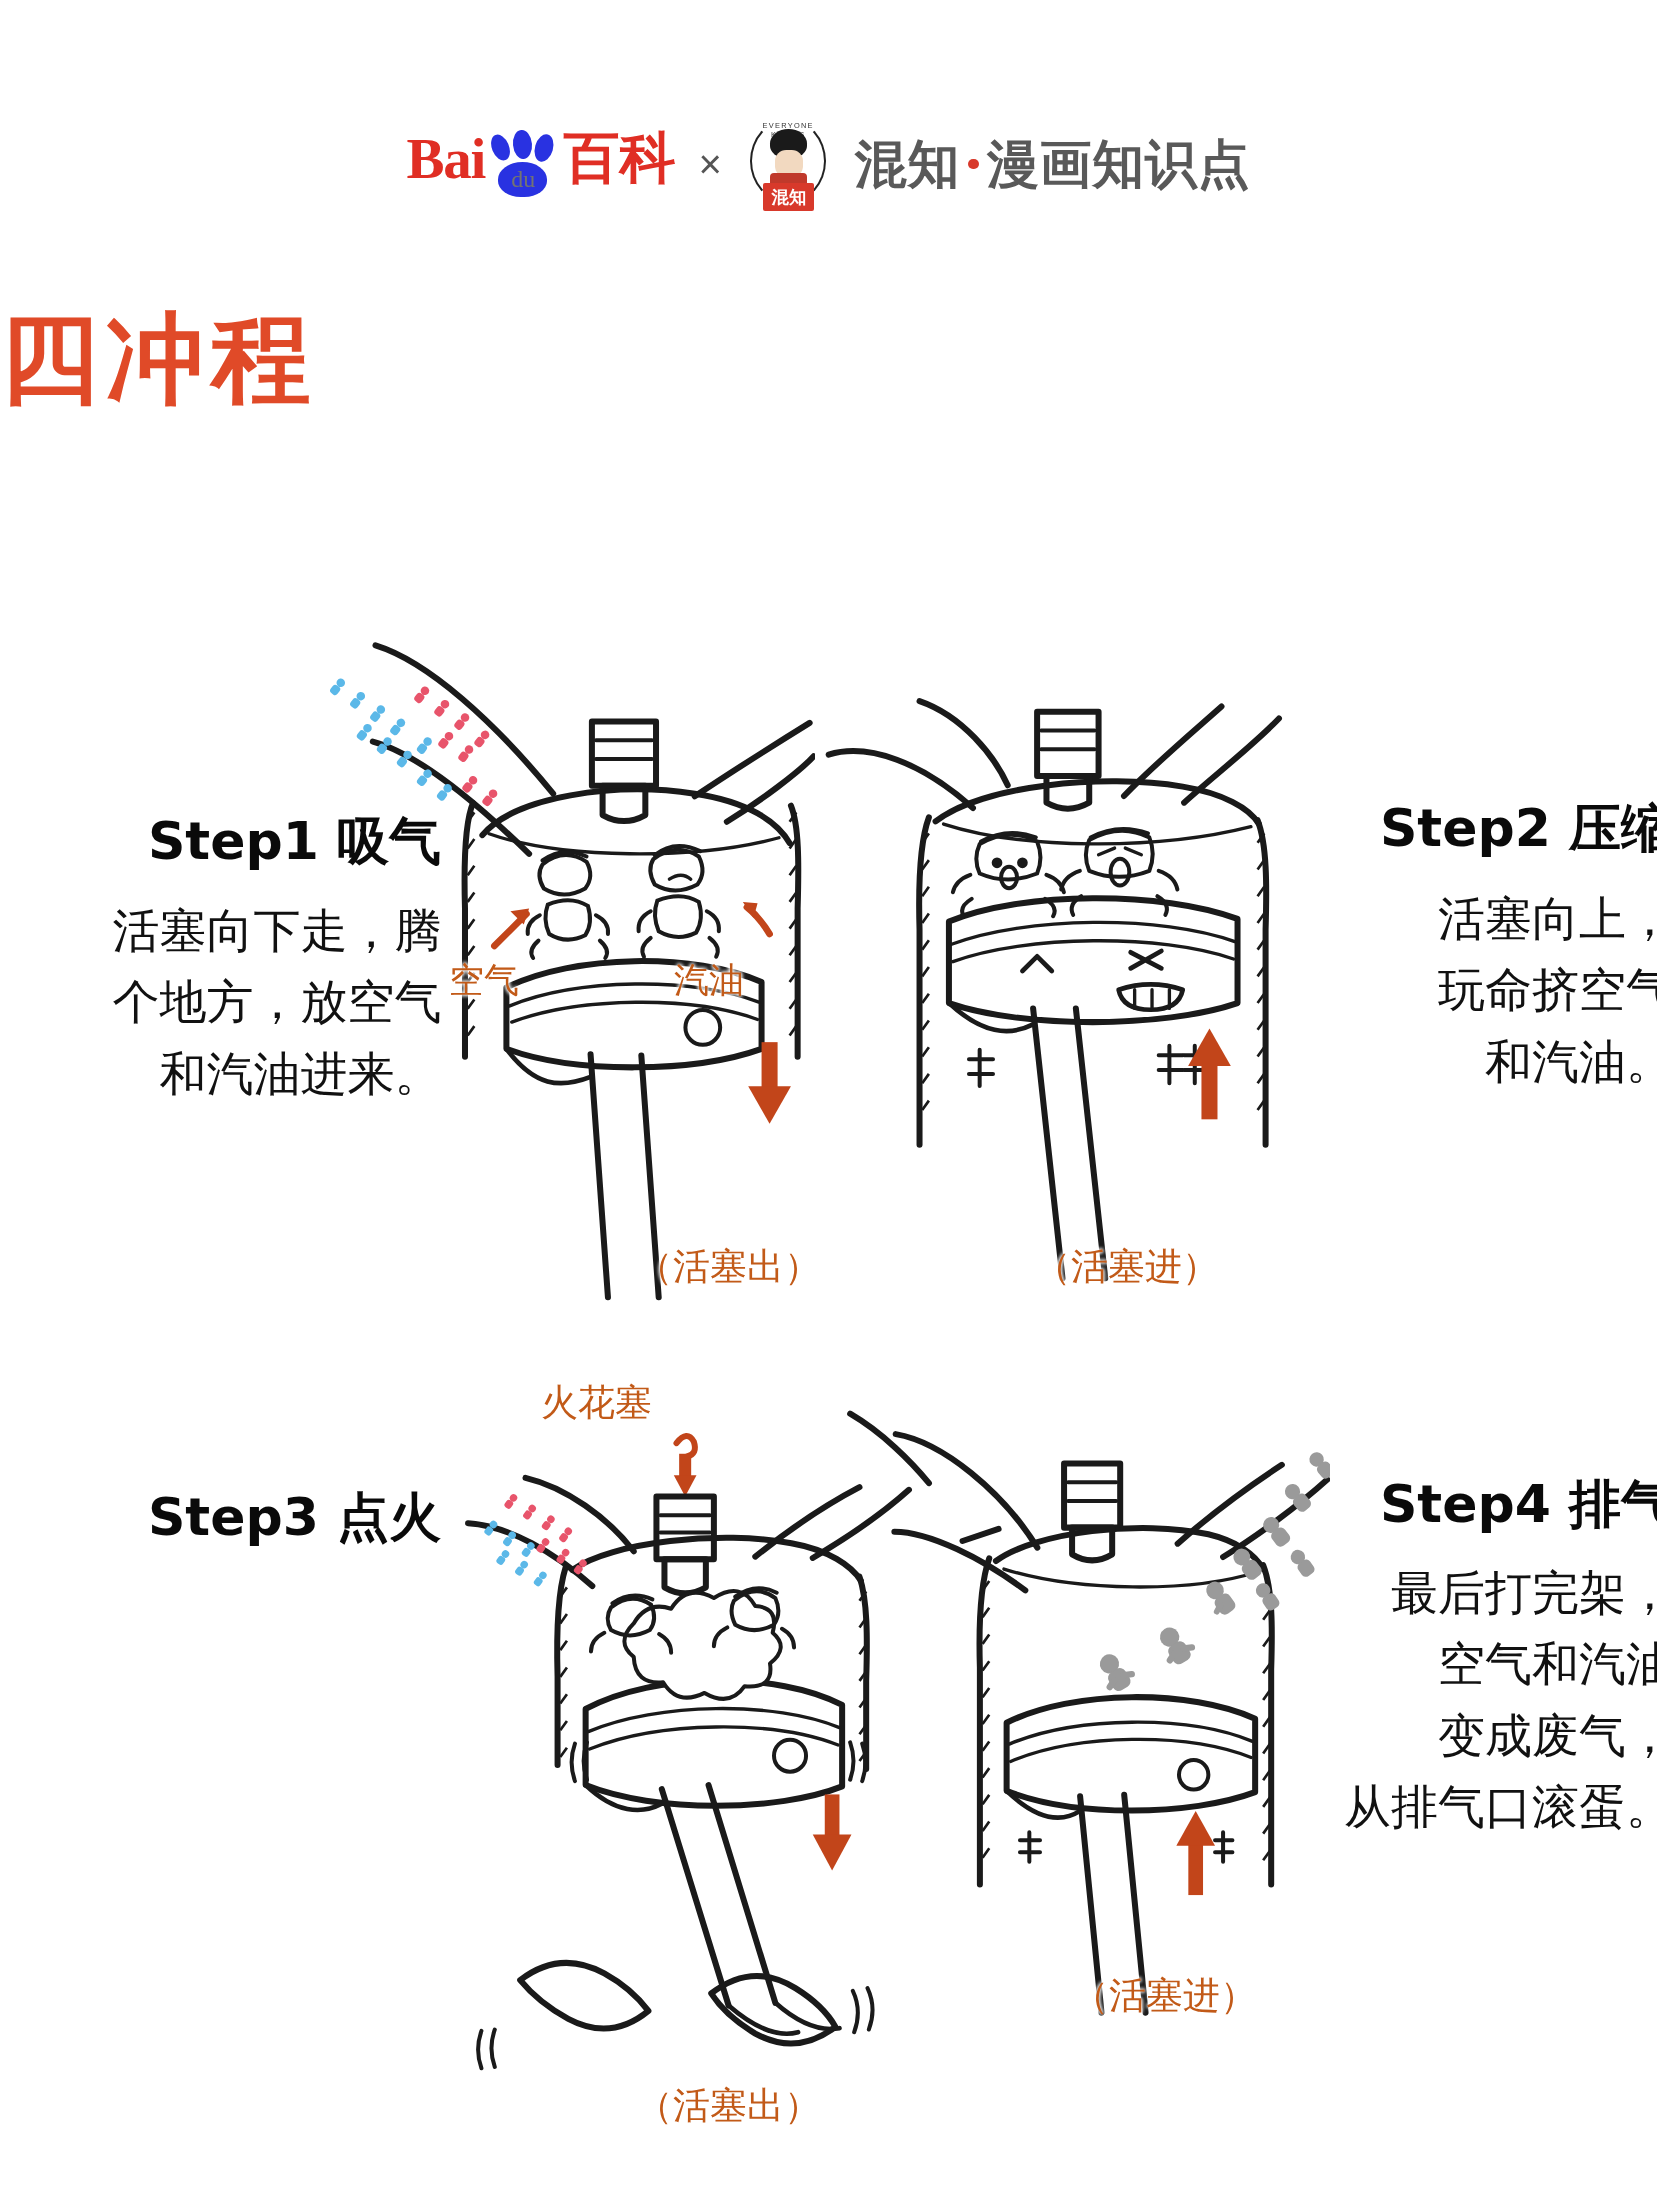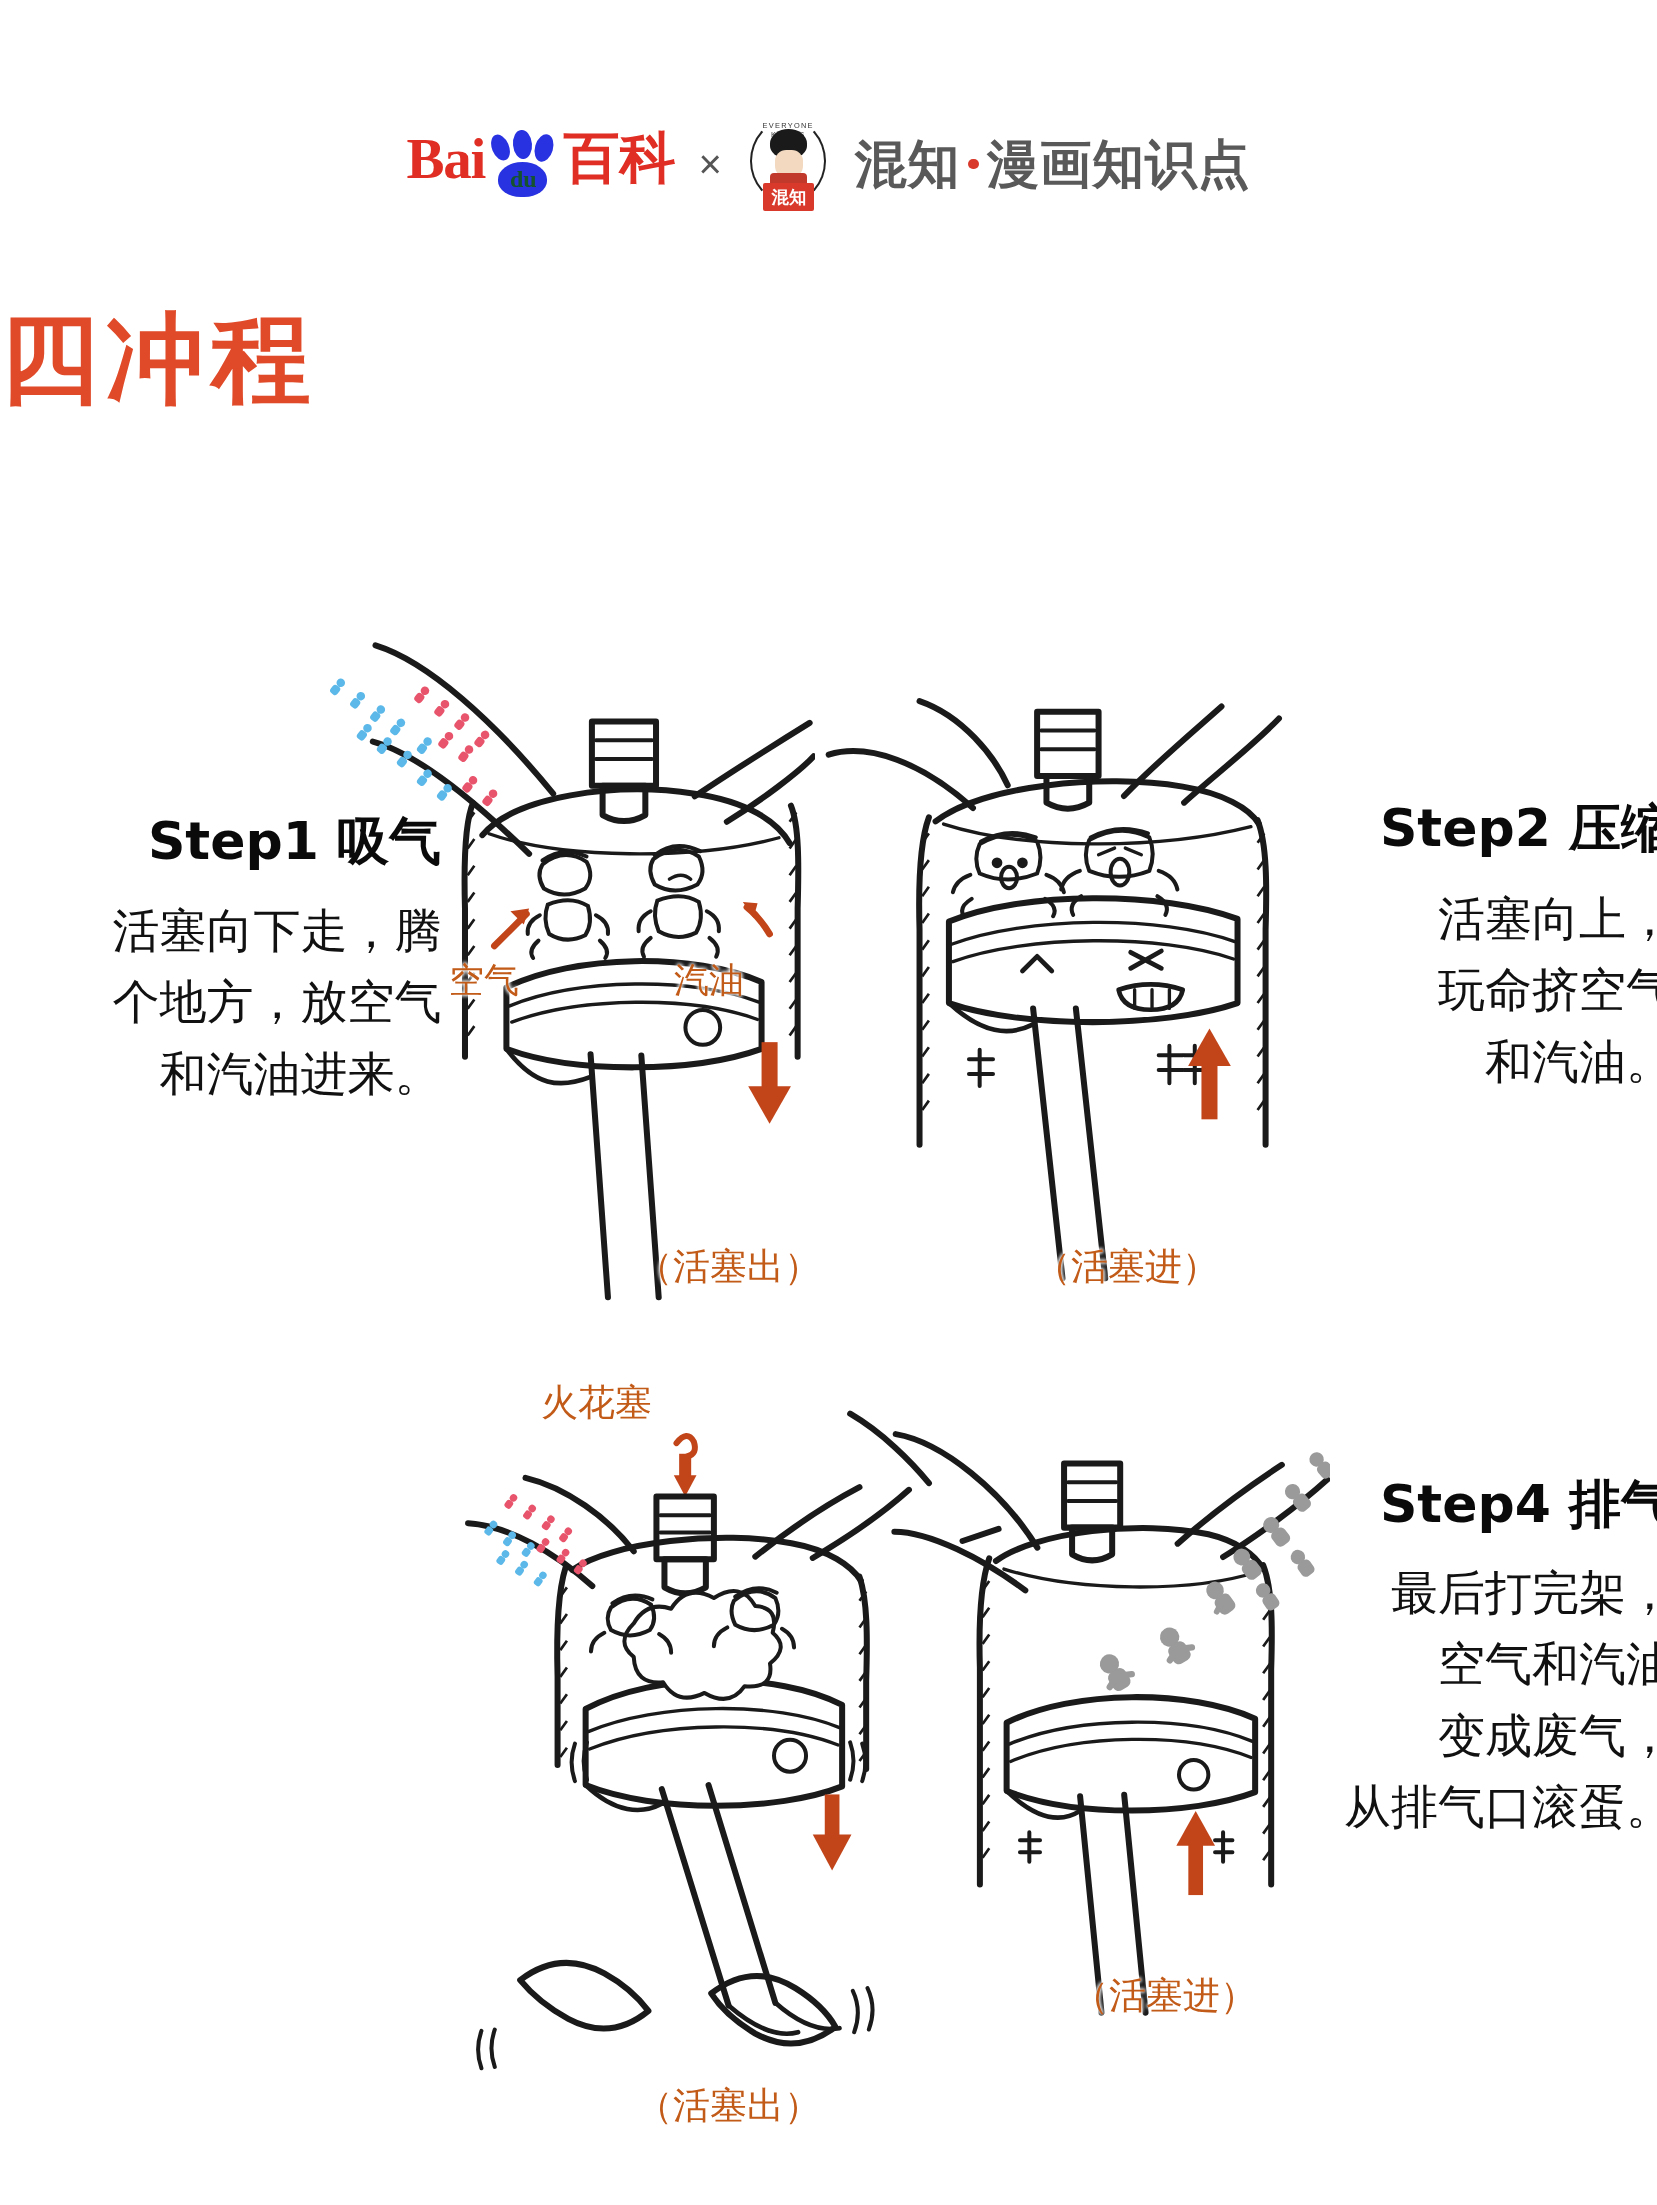--- a/index.html
+++ b/index.html
@@ -28,21 +28,21 @@
   }
   .paw .t1 { width: 17.4px; height: 27px; left: 4px;  top: 4px;  transform: rotate(-22deg); }
   .paw .t2 { width: 18.7px; height: 29px; left: 25.4px; top: 0px;  transform: rotate(-5deg); }
   .paw .t3 { width: 18px; height: 28px; left: 47px; top: 4px;  transform: rotate(16deg); }
   .paw .pad {
     position: absolute; left: 10.7px; top: 32px; width: 49px; height: 35px;
     background: #2932E1; border-radius: 50% 50% 46% 46%;
   }
   .paw .du {
     position: absolute; left: 18px; top: 37px; width: 35px; height: 25.4px;
-    color: #14532d; font-size: 24px; font-weight: bold; text-align: center;
+    color: #737373; font-size: 24px; font-weight: normal; text-align: center;
     font-family: "Liberation Serif", serif; line-height: 25.4px;
   }
   .baidu-cn {
     font-size: 56px; font-weight: bold; color: #E02E24; line-height: 1;
     font-family: "DejaVu Sans", sans-serif; margin-left: 4px;
   }
   .cross { font-size: 40px; color: #555; font-weight: 300; }
   .hunzhi-badge { position: relative; width: 87px; height: 100px; }
   .hunzhi-badge .ring {
     position: absolute; left: 5.3px; top: 5.3px; width: 76px; height: 84px;
@@ -384,20 +384,21 @@
     </g>
 
     <g>
       <rect x="568" y="628" width="24" height="86" fill="#C2451A"></rect>
       <path d="M548,634 h64 l-32,-56 z" fill="#C2451A"></path>
     </g>
   </svg>
 
   <div class="anno anno-big" style="top:1242px; left:1034px;">（活塞进）</div>
 
+  <div class="step-head ta-right" style="top:1470px; left:67px; width:374px;">Step3 点火</div>
 
   <div class="anno anno-big" style="top:1378px; left:541px;">火花塞</div>
 
   <svg class="diagram" style="top:1403px; left:441px; width:495px; height:688px;" viewBox="0 0 740 1030" xmlns="http://www.w3.org/2000/svg">
 
     <g>
       <path d="M352,60 q16,-20 26,-2 q6,18 -10,22" fill="none" stroke="#C2451A" stroke-width="9" stroke-linecap="round"></path>
       <rect x="356" y="76" width="18" height="34" fill="#C2451A"></rect>
       <path d="M348,108 h34 l-17,32 z" fill="#C2451A"></path>
     </g>

